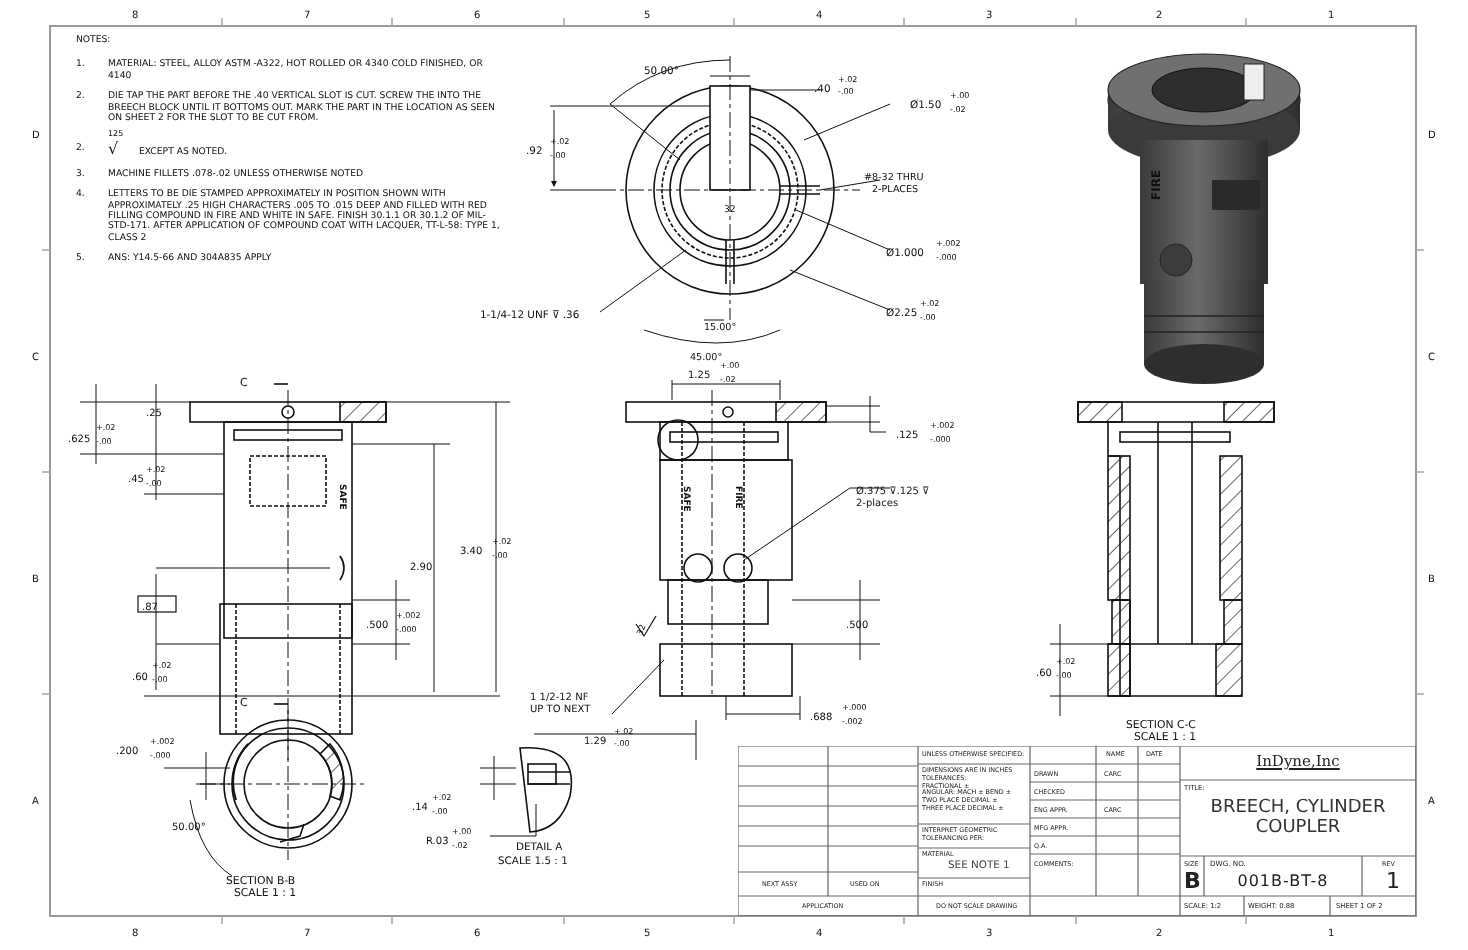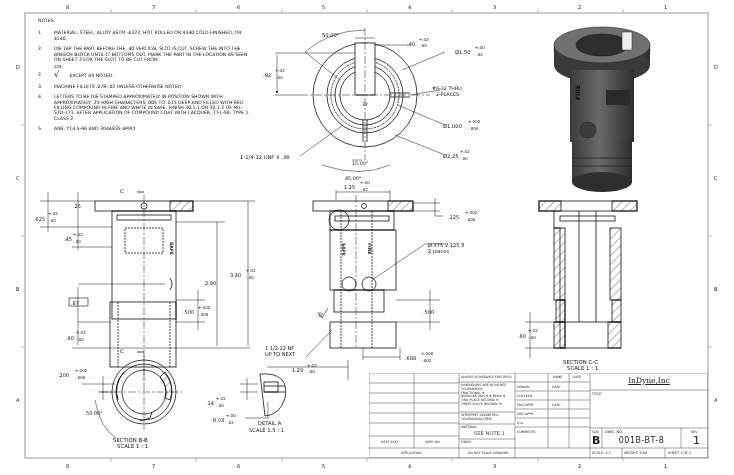--- a/index.html
+++ b/index.html
@@ -442,20 +442,24 @@
   <div class="tb" style="left:183px;top:12px;font-size:3.2px;">CARC</div>
   <div class="tb" style="left:148px;top:21px;font-size:3.2px;">CHECKED</div>
   <div class="tb" style="left:148px;top:30px;font-size:3.2px;">ENG APPR.</div>
   <div class="tb" style="left:183px;top:30px;font-size:3.2px;">CARC</div>
   <div class="tb" style="left:148px;top:39px;font-size:3.2px;">MFG APPR.</div>
   <div class="tb" style="left:148px;top:48px;font-size:3.2px;">Q.A.</div>
   <div class="tb" style="left:148px;top:57px;font-size:3.2px;">COMMENTS:</div>
 
   <div class="tb" style="left:221px;top:3px;width:118px;text-align:center;font-size:7.5px;text-decoration:underline;font-family:'DejaVu Serif',serif;">InDyne,Inc</div>
   <div class="tb" style="left:223px;top:19px;font-size:3.4px;">TITLE:</div>
+  <div class="tb" style="left:221px;top:26px;width:118px;text-align:center;font-size:9px;line-height:10px;color:#333;">
+    <div>BREECH, CYLINDER</div>
+    <div>COUPLER</div>
+  </div>
   <div class="tb" style="left:223px;top:57px;font-size:3.2px;">SIZE</div>
   <div class="tb" style="left:223px;top:61px;font-size:11px;font-weight:bold;">B</div>
   <div class="tb" style="left:236px;top:57px;font-size:3.6px;">DWG. NO.</div>
   <div class="tb" style="left:233px;top:63px;width:79px;text-align:center;font-size:8px;letter-spacing:0.5px;">001B-BT-8</div>
   <div class="tb" style="left:322px;top:57px;font-size:3.2px;">REV</div>
   <div class="tb" style="left:324px;top:61px;font-size:11px;">1</div>
   <div class="tb" style="left:223px;top:78px;font-size:3.4px;">SCALE: 1:2</div>
   <div class="tb" style="left:255px;top:78px;font-size:3.4px;">WEIGHT: 0.88</div>
   <div class="tb" style="left:299px;top:78px;font-size:3.4px;">SHEET 1 OF 2</div>
 </div>

